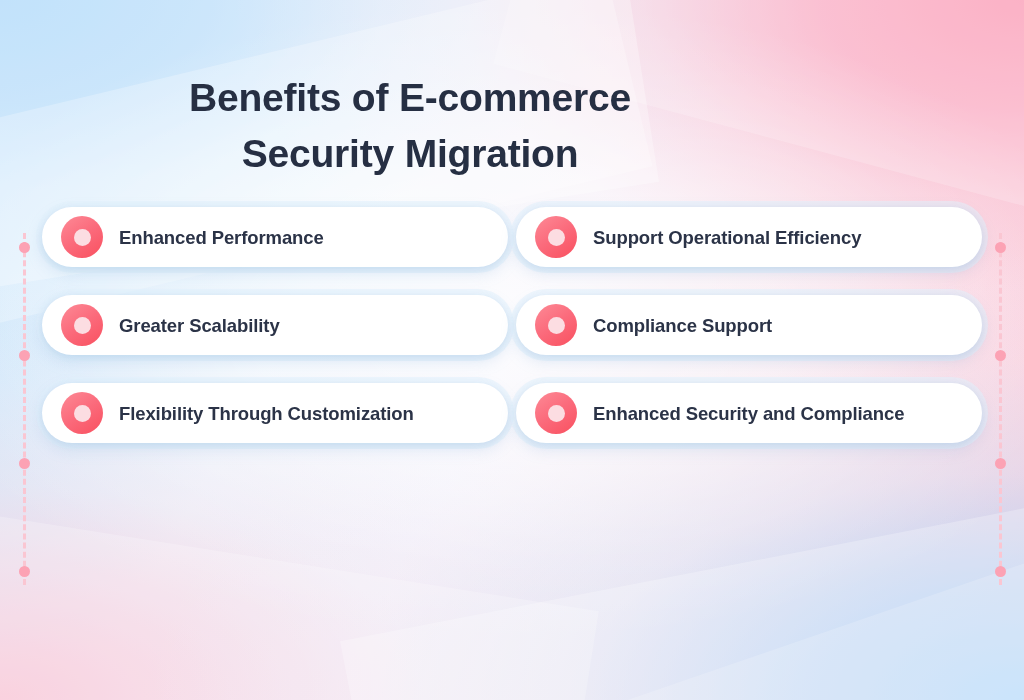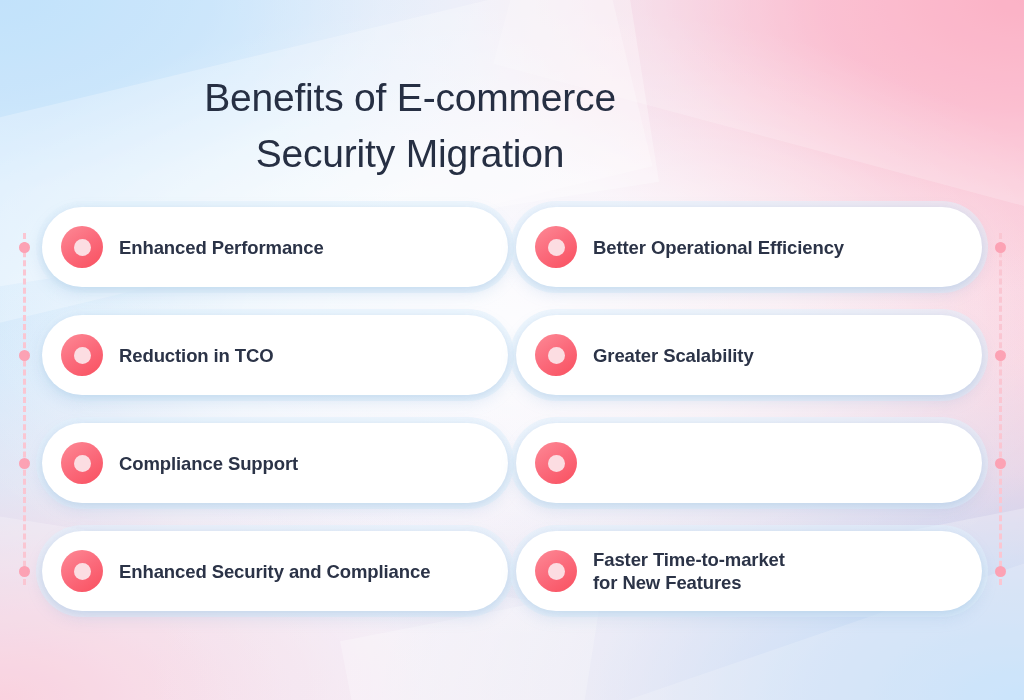--- a/index.html
+++ b/index.html
@@ -122,21 +122,21 @@
 
   
   .title {
     position: absolute;
     top: 44px;
     left: 0;
     width: 820px;
     text-align: center;
     color: #262f43;
     font-size: 39px;
-    font-weight: normal;
+    font-weight: bold;
     line-height: 56px;
     letter-spacing: -0.2px;
   }
   .title-line { display: block; }
 
   
   .rail {
     position: absolute;
     top: 233px;
     width: 3px;
@@ -161,21 +161,21 @@
     left: 42px;
     width: 940px;
     display: grid;
     grid-template-columns: 466px 466px;
     column-gap: 8px;
     row-gap: 28px;
   }
 
   .card {
     position: relative;
-    height: 80px;
+    height: 60px;
     border-radius: 40px;
     background: #ffffff;
     box-shadow:
       0 6px 16px rgba(120,170,215,0.22),
       0 2px 6px rgba(120,170,215,0.14),
       0 0 0 6px rgba(226,240,252,0.55);
     display: flex;
     align-items: center;
     padding-left: 19px;
     box-sizing: border-box;
@@ -252,53 +252,41 @@
       <div class="card">
         <span class="bullet">
           <span class="bullet-inner"></span>
         </span>
         <span class="card-label">Enhanced Performance</span>
       </div>
       <div class="card">
         <span class="bullet">
           <span class="bullet-inner"></span>
         </span>
-        <span class="card-label">Better Operational Efficiency</span>
-      </div>
-      <div class="card">
-        <span class="bullet">
-          <span class="bullet-inner"></span>
-        </span>
-        <span class="card-label">Reduction in TCO</span>
+        <span class="card-label">Support Operational Efficiency</span>
       </div>
       <div class="card">
         <span class="bullet">
           <span class="bullet-inner"></span>
         </span>
         <span class="card-label">Greater Scalability</span>
       </div>
       <div class="card">
         <span class="bullet">
           <span class="bullet-inner"></span>
         </span>
         <span class="card-label">Compliance Support</span>
       </div>
       <div class="card">
         <span class="bullet">
           <span class="bullet-inner"></span>
         </span>
+        <span class="card-label">Flexibility Through Customization</span>
       </div>
       <div class="card">
         <span class="bullet">
           <span class="bullet-inner"></span>
         </span>
         <span class="card-label">Enhanced Security and Compliance</span>
       </div>
-      <div class="card">
-        <span class="bullet">
-          <span class="bullet-inner"></span>
-        </span>
-        <span class="card-label">Faster Time-to-market
-for New Features</span>
-      </div>
     </div>
 
 </div>
 
 </body></html>

